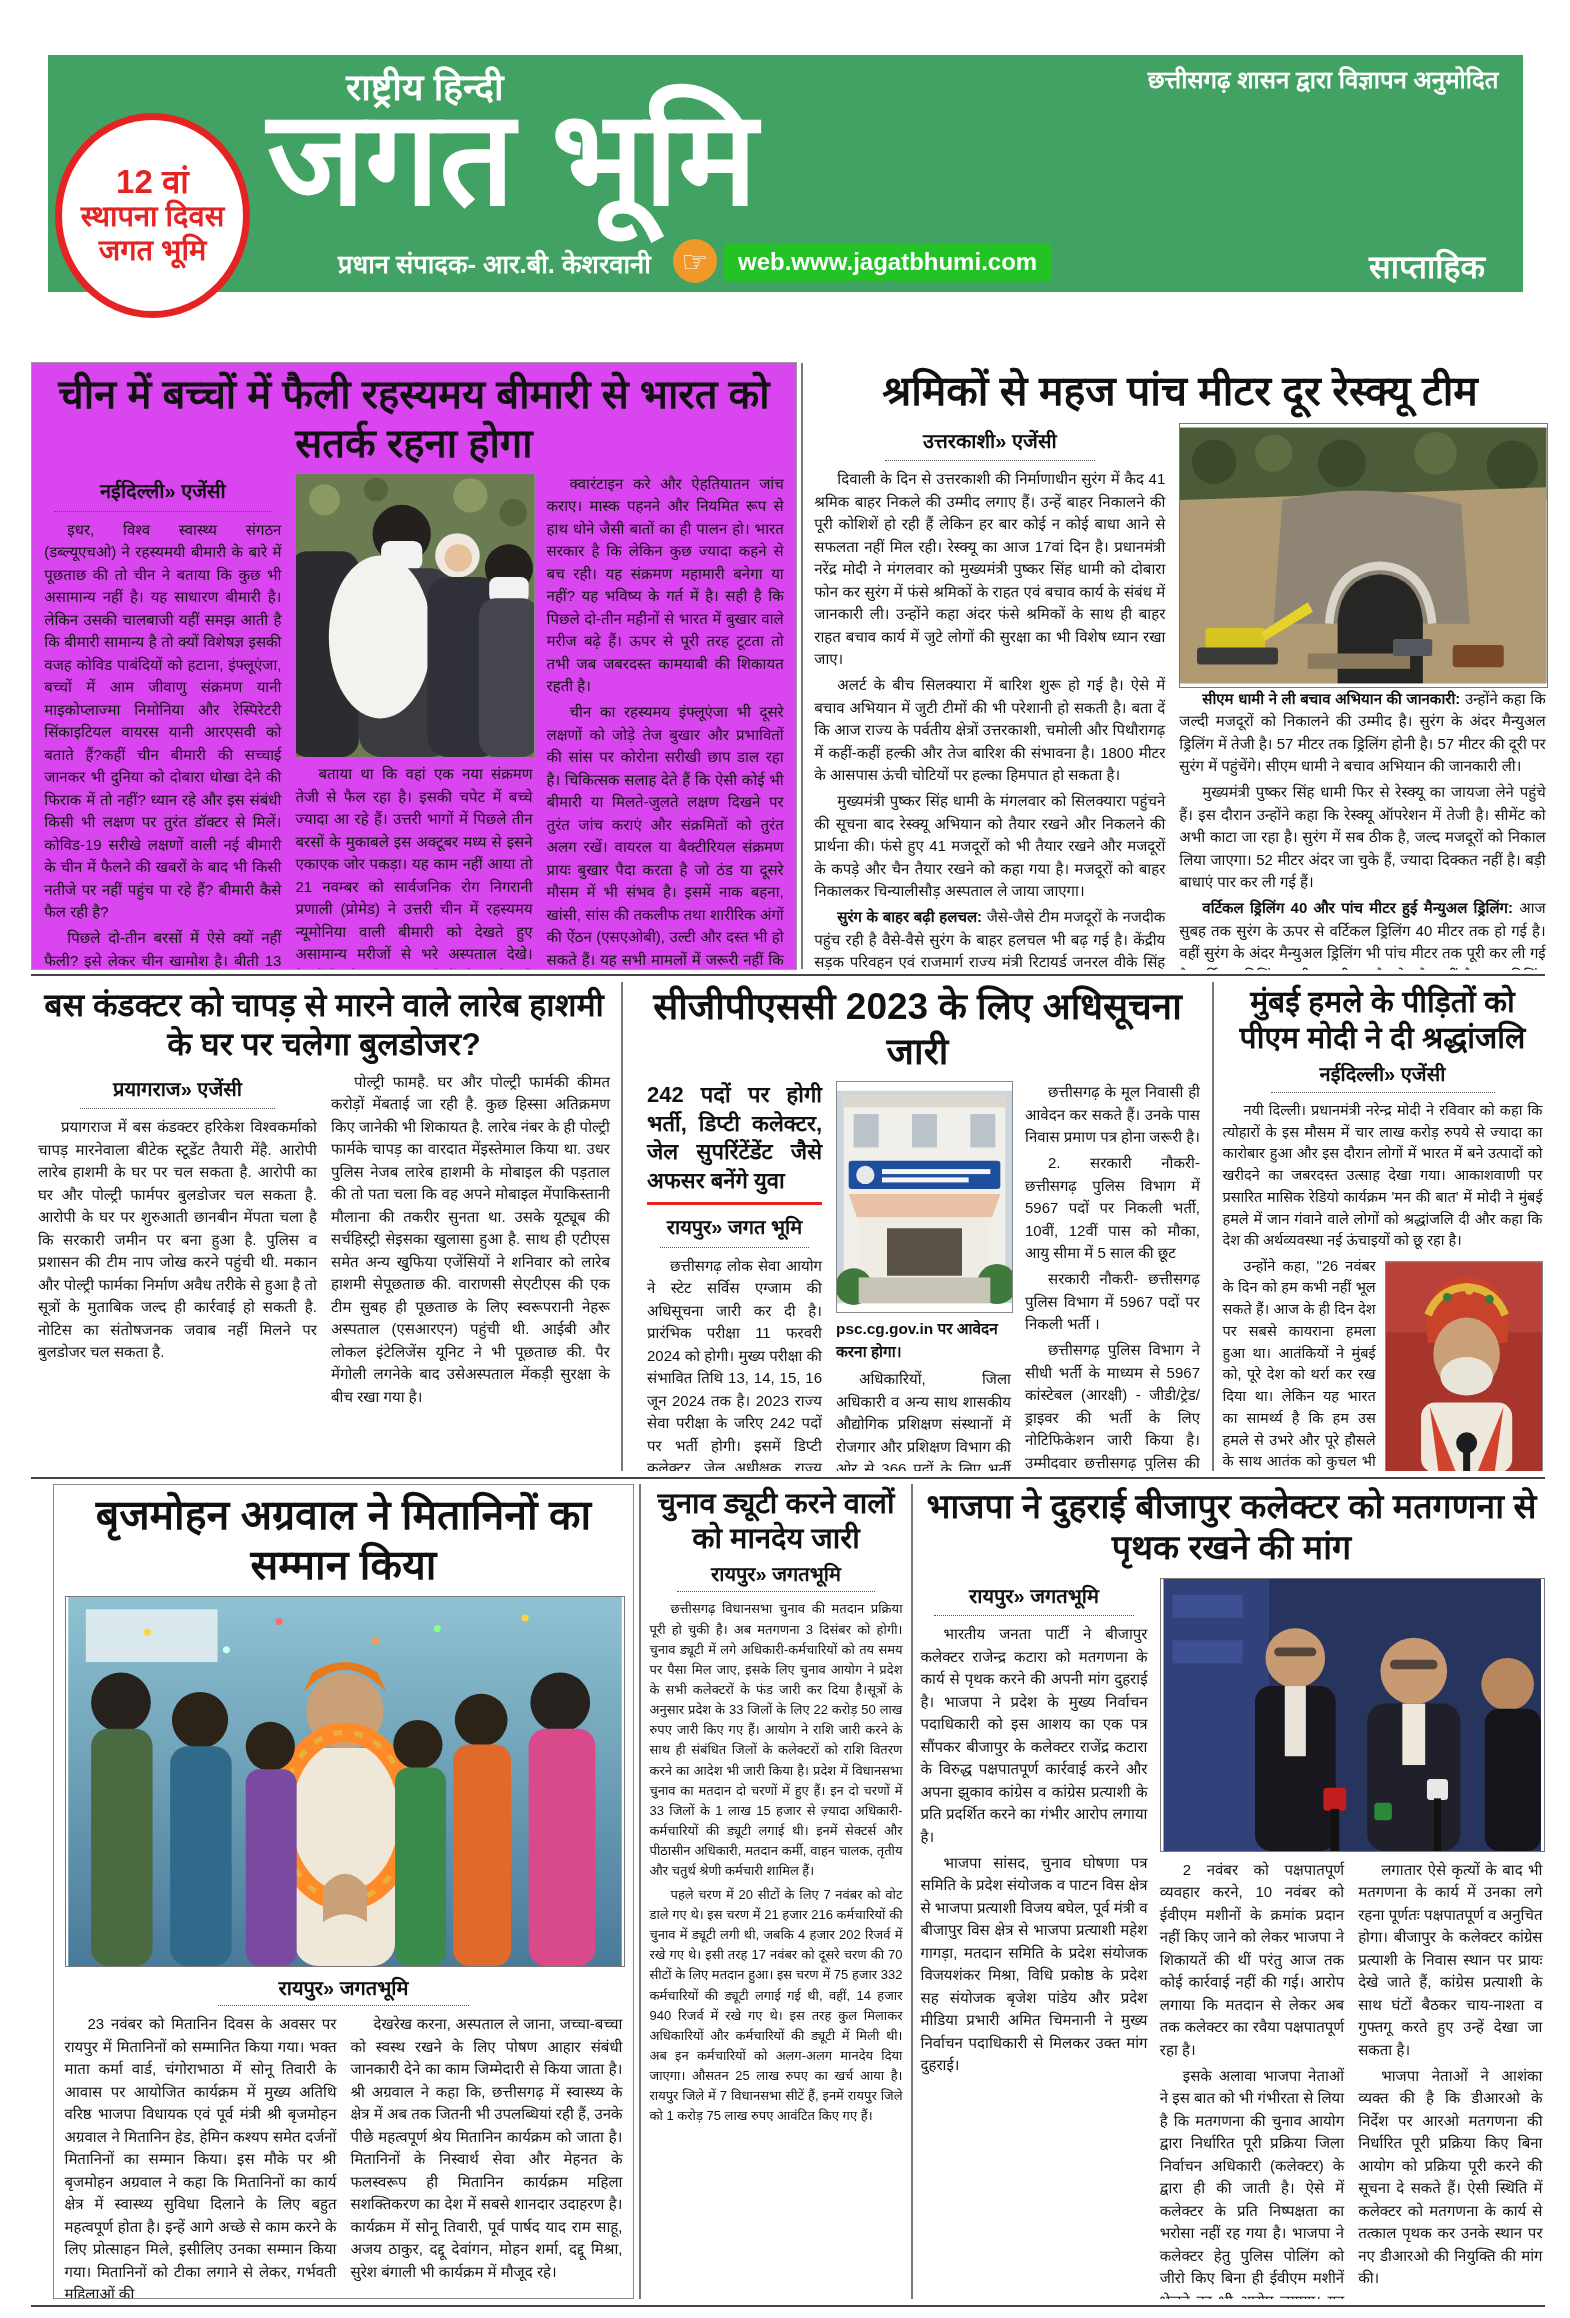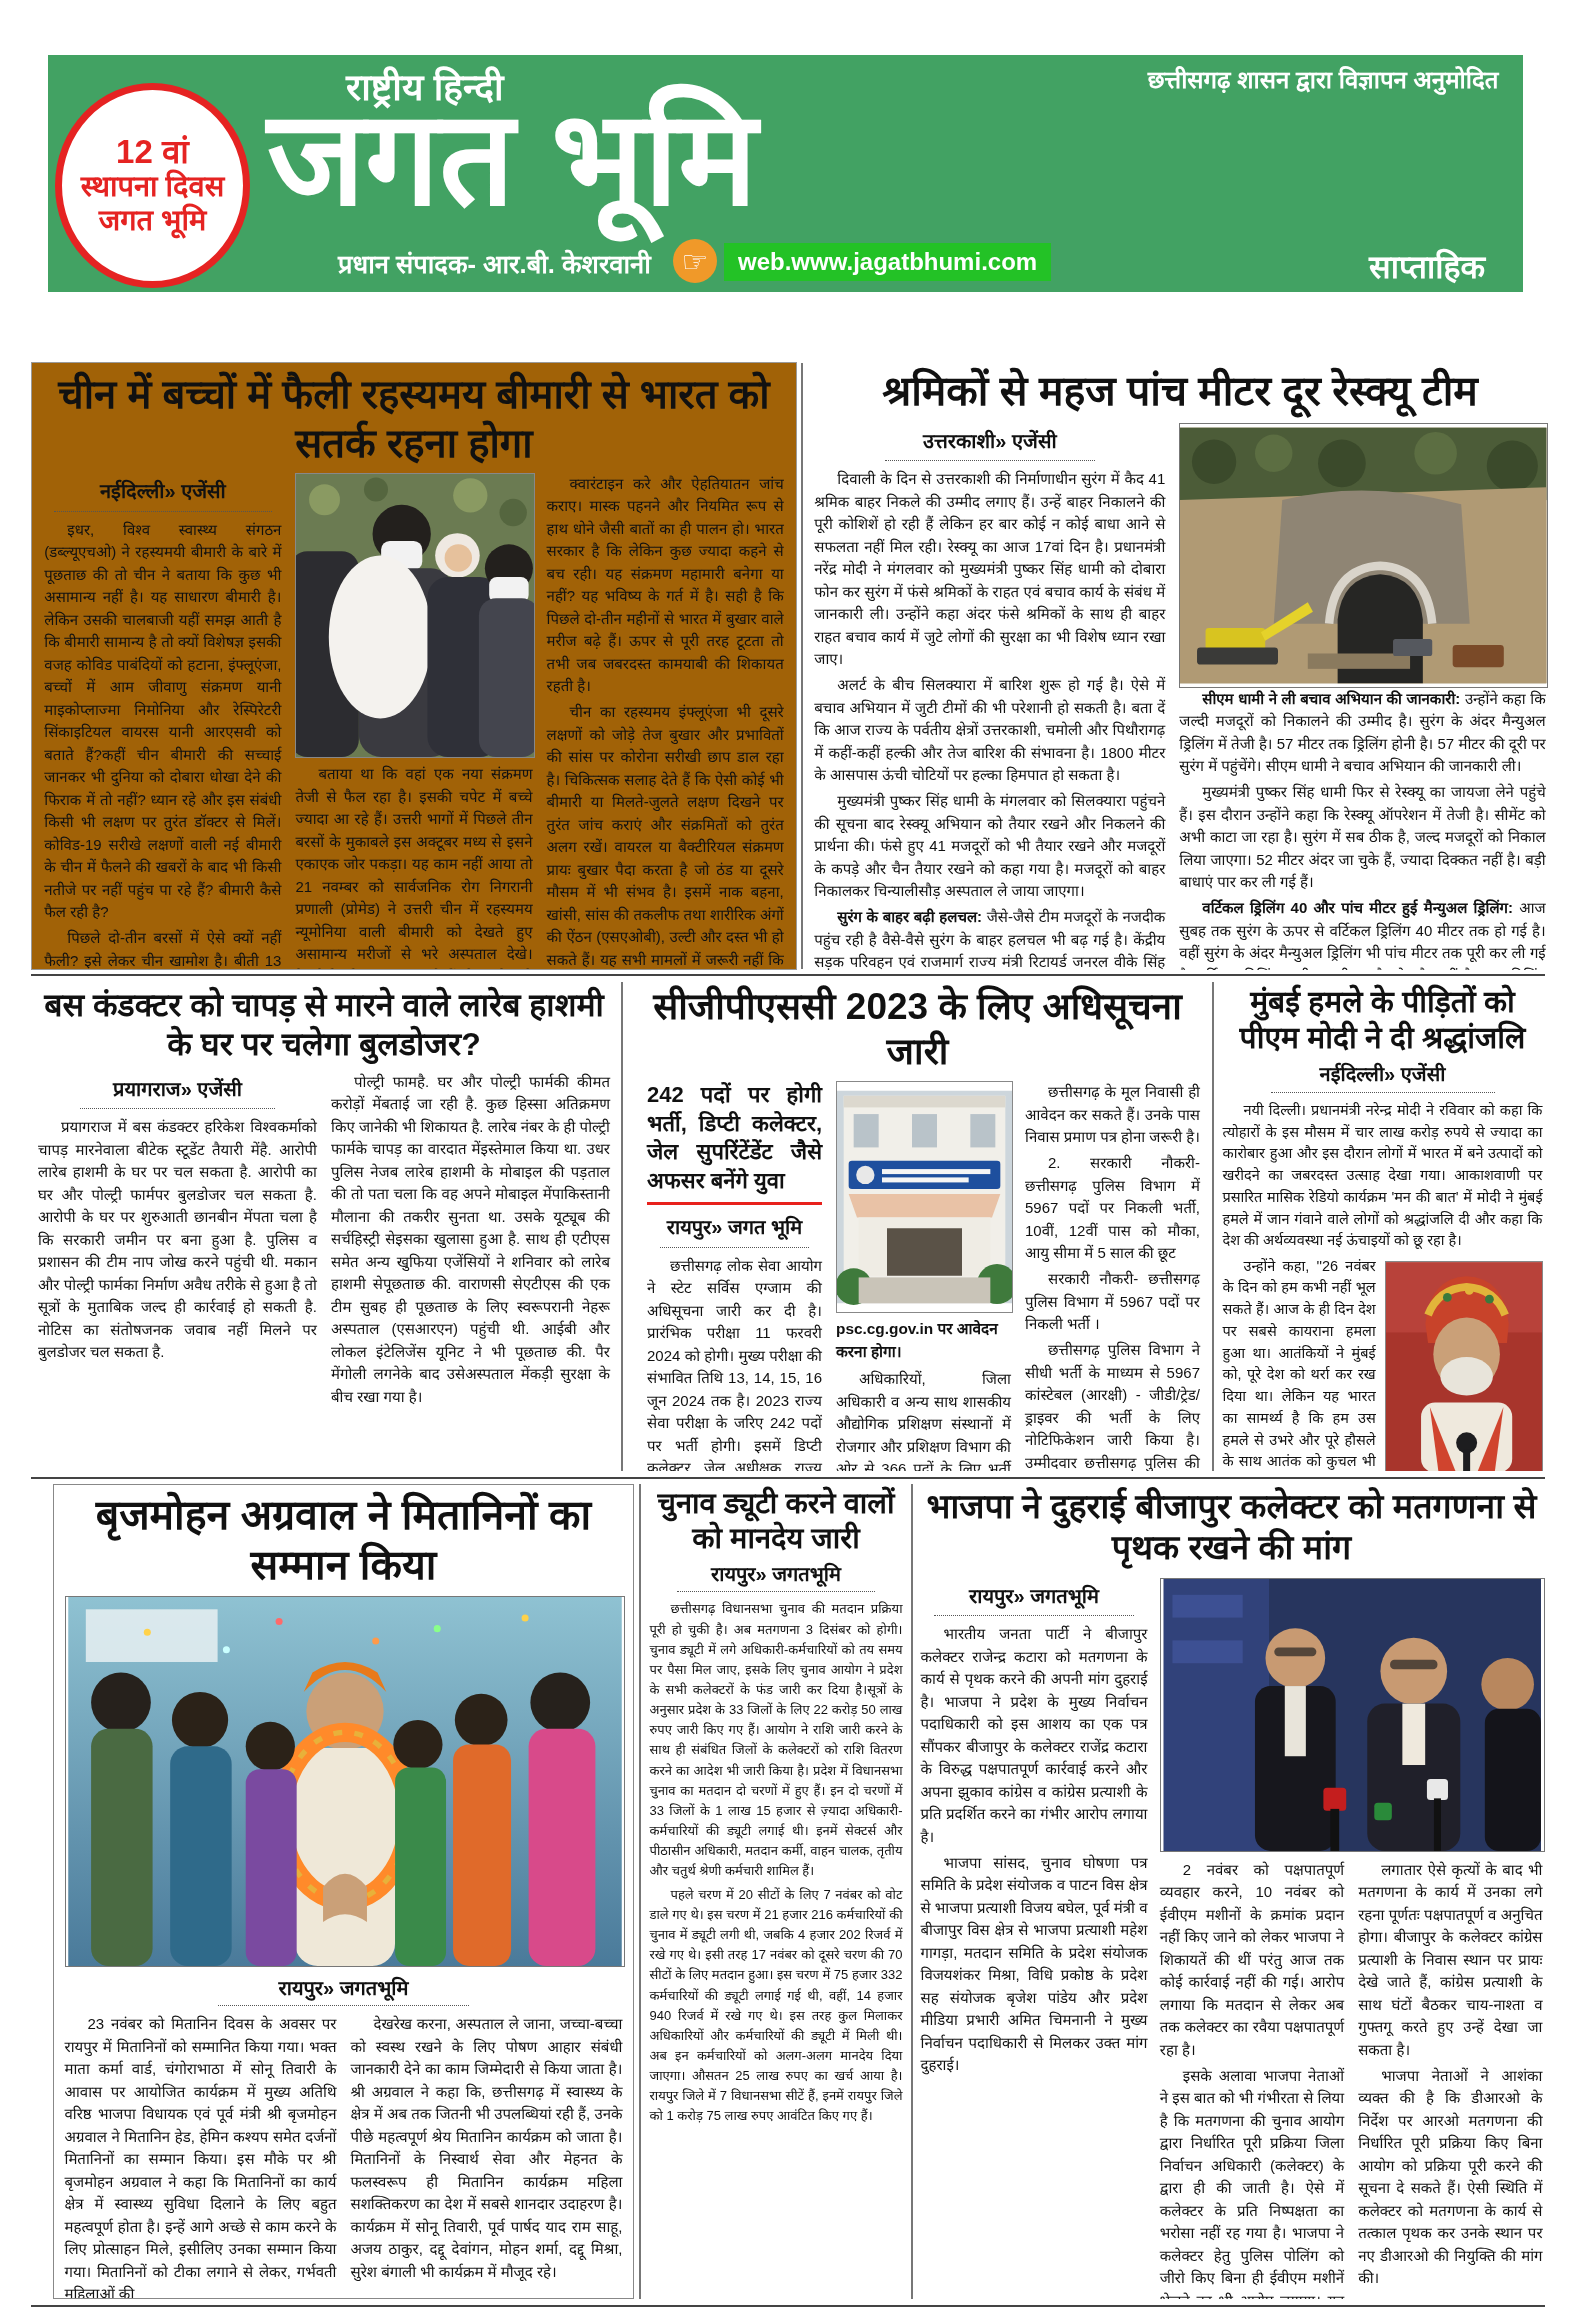--- a/index.html
+++ b/index.html
@@ -3,21 +3,21 @@
 <meta charset="utf-8">
 <style>
   html,body{margin:0;padding:0;background:#ffffff;}
   .page{position:relative;width:1571px;height:2319px;background:#fff;overflow:hidden;
         font-family:"Liberation Sans",sans-serif;color:#111;}
   
   .masthead{position:absolute;left:48px;top:55px;width:1475px;height:237px;background:#42a263;z-index:2;}
   .mh-approval{position:absolute;right:24.6px;top:7px;color:#fff;font-weight:bold;font-size:24px;}
   .mh-tagline{position:absolute;left:298px;top:5.3px;color:#fff;font-weight:bold;font-size:37px;}
   .mh-title{position:absolute;left:219px;top:35px;color:#fff;font-weight:bold;font-size:132px;line-height:1.05;white-space:nowrap;}
-  .mh-badge{position:absolute;left:7px;top:28px;width:181px;height:191px;background:#fff;border:7px solid #e52322;
+  .mh-badge{position:absolute;left:7px;top:58px;width:181px;height:191px;background:#fff;border:7px solid #e52322;
             border-radius:50%;z-index:5;display:flex;flex-direction:column;justify-content:center;align-items:center;
             color:#e52322;font-weight:bold;text-align:center;}
   .mh-badge .b1{font-size:33px;line-height:1.1;}
   .mh-badge .b2{font-size:29px;line-height:1.15;}
   .mh-badge .b3{font-size:29px;line-height:1.15;}
   .mh-bottomrow{position:absolute;left:0;bottom:7px;width:100%;height:46px;}
   .mh-editor{position:absolute;left:290px;top:7px;color:#fff;font-weight:bold;font-size:25.5px;}
   .mh-hand{position:absolute;left:625px;top:0px;width:44px;height:44px;border-radius:50%;background:#f09929;
            color:#fff;font-size:30px;display:flex;align-items:center;justify-content:center;}
   .mh-web{position:absolute;left:676px;top:3.5px;background:#23c226;color:#fff;font-weight:bold;font-size:24px;
@@ -38,21 +38,21 @@
       padding-bottom:4.4px;margin:3.5px auto 7px;width:92%;}
   .cols{display:flex;gap:14px;}
   .col{flex:1;text-align:justify;font-size:15px;line-height:1.5;}
   .col p{margin:0 0 3.5px;text-indent:23px;}
   .col p b{text-indent:0;}
   .cap{font-weight:bold;font-size:15.4px;text-align:left;margin:3.5px 0 5.3px;}
   .vline{position:absolute;background:#777;width:1.8px;}
   .hline{position:absolute;background:#444;height:1.8px;}
   .photo{display:block;width:100%;}
   
-  .china{left:31px;top:362px;width:766px;height:608px;background:#a16207;border:1.8px solid #9a9a9a;
+  .china{left:31px;top:362px;width:766px;height:608px;background:#d946ef;border:1.8px solid #9a9a9a;
          padding:7px 12.3px;box-sizing:border-box;}
   .china .hl{font-size:40px;}
   .rescue{left:809px;top:362px;width:742px;height:608px;padding:3.5px 5.3px;box-sizing:border-box;}
   .rescue .hl{font-size:41px;}
   .rescue .colL{flex:0 0 351px;}
   .rescue .colR{flex:1;}
   .bulldozer{left:31px;top:982px;width:586px;height:489px;padding:3.5px 7px;box-sizing:border-box;}
   .bulldozer .hl{font-size:32px;}
   .cgpsc{left:628px;top:982px;width:579px;height:489px;padding:1.8px 7px;box-sizing:border-box;}
   .cgpsc .hl{font-size:37px;}

